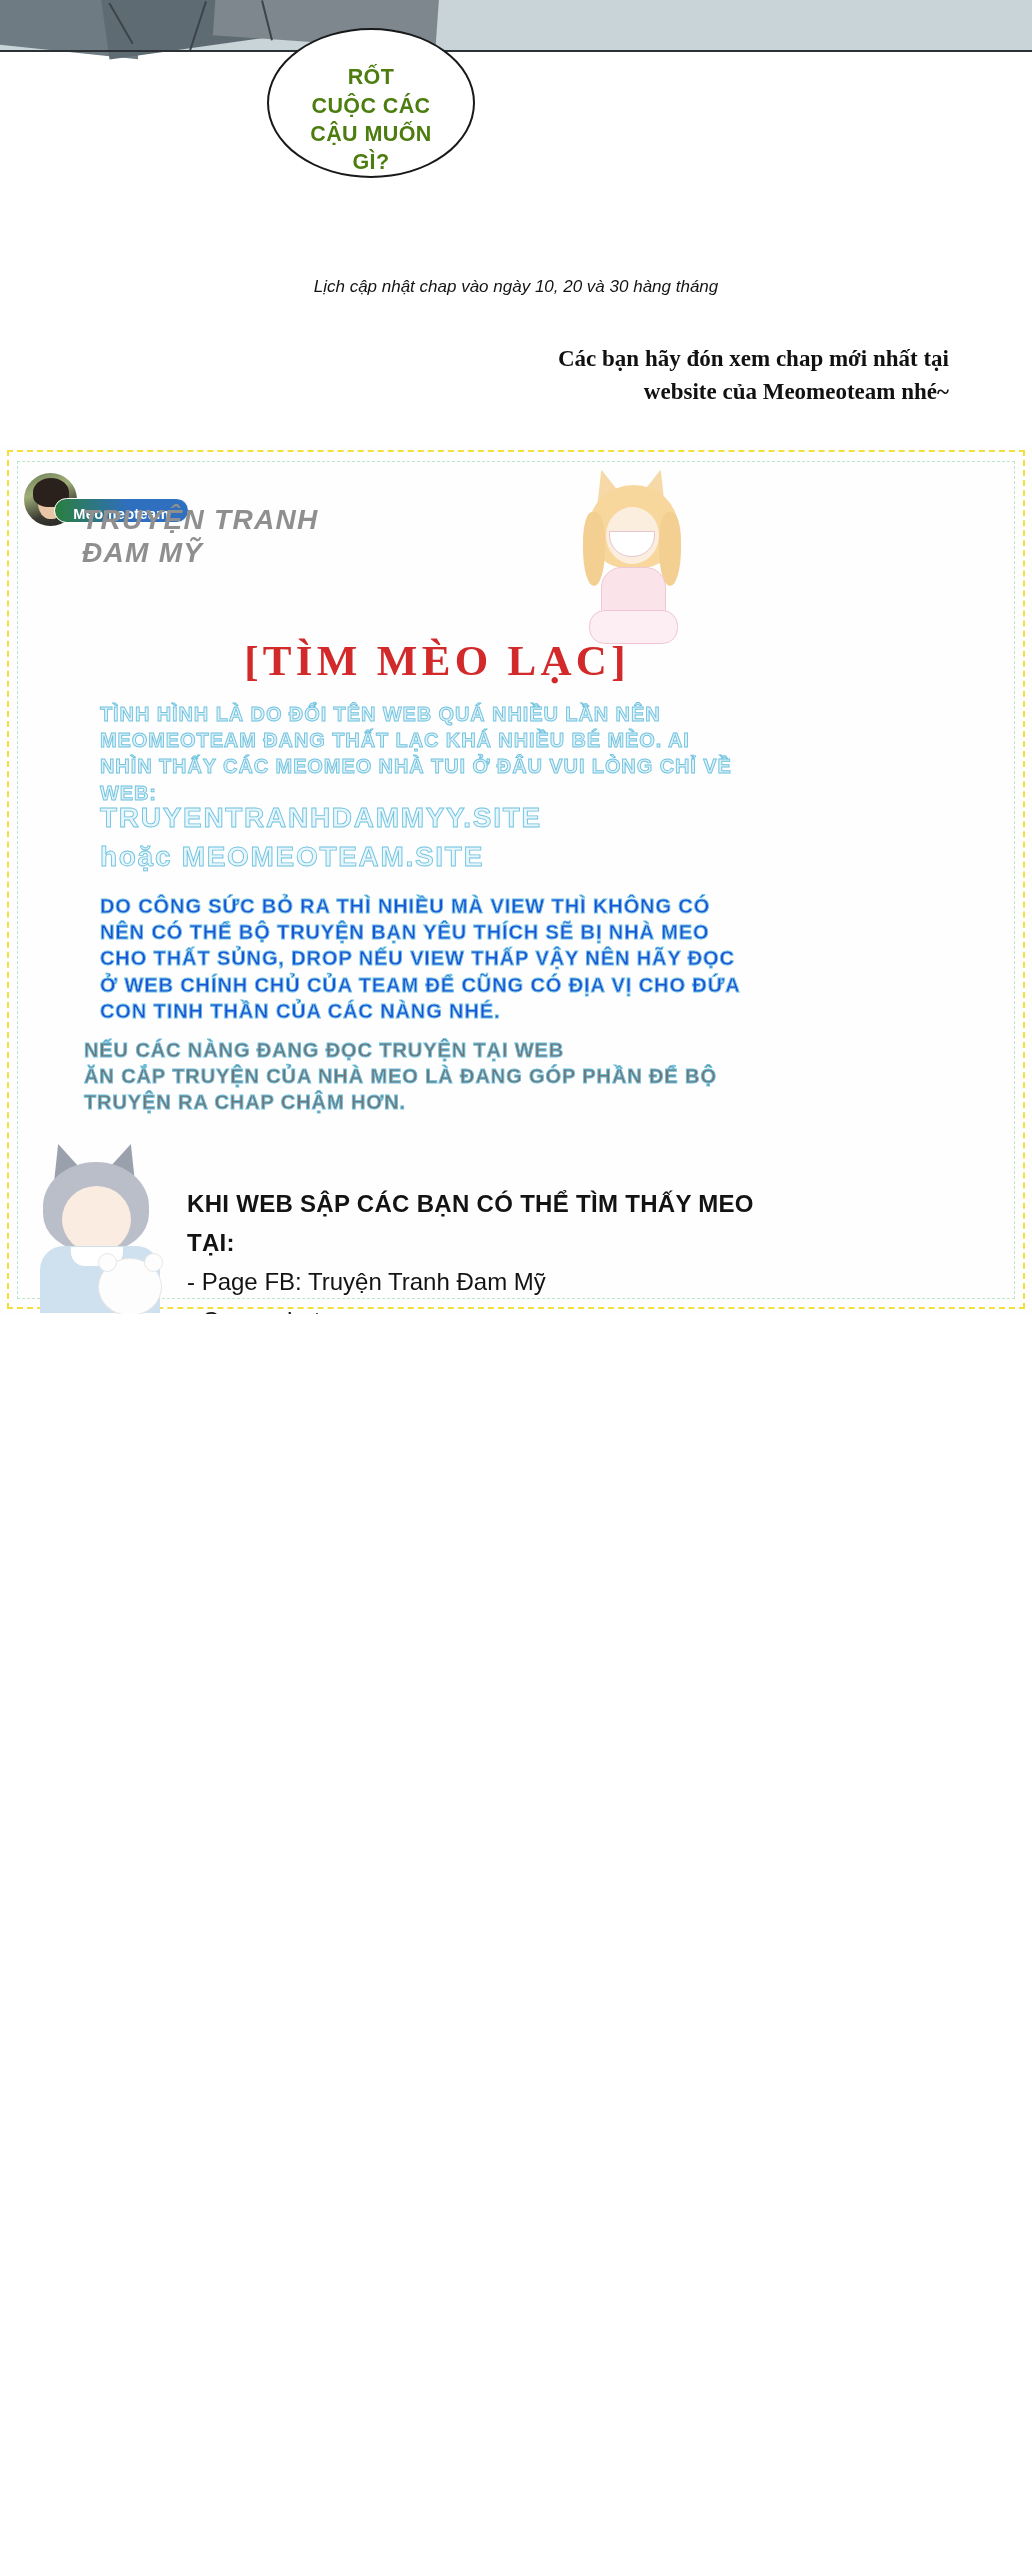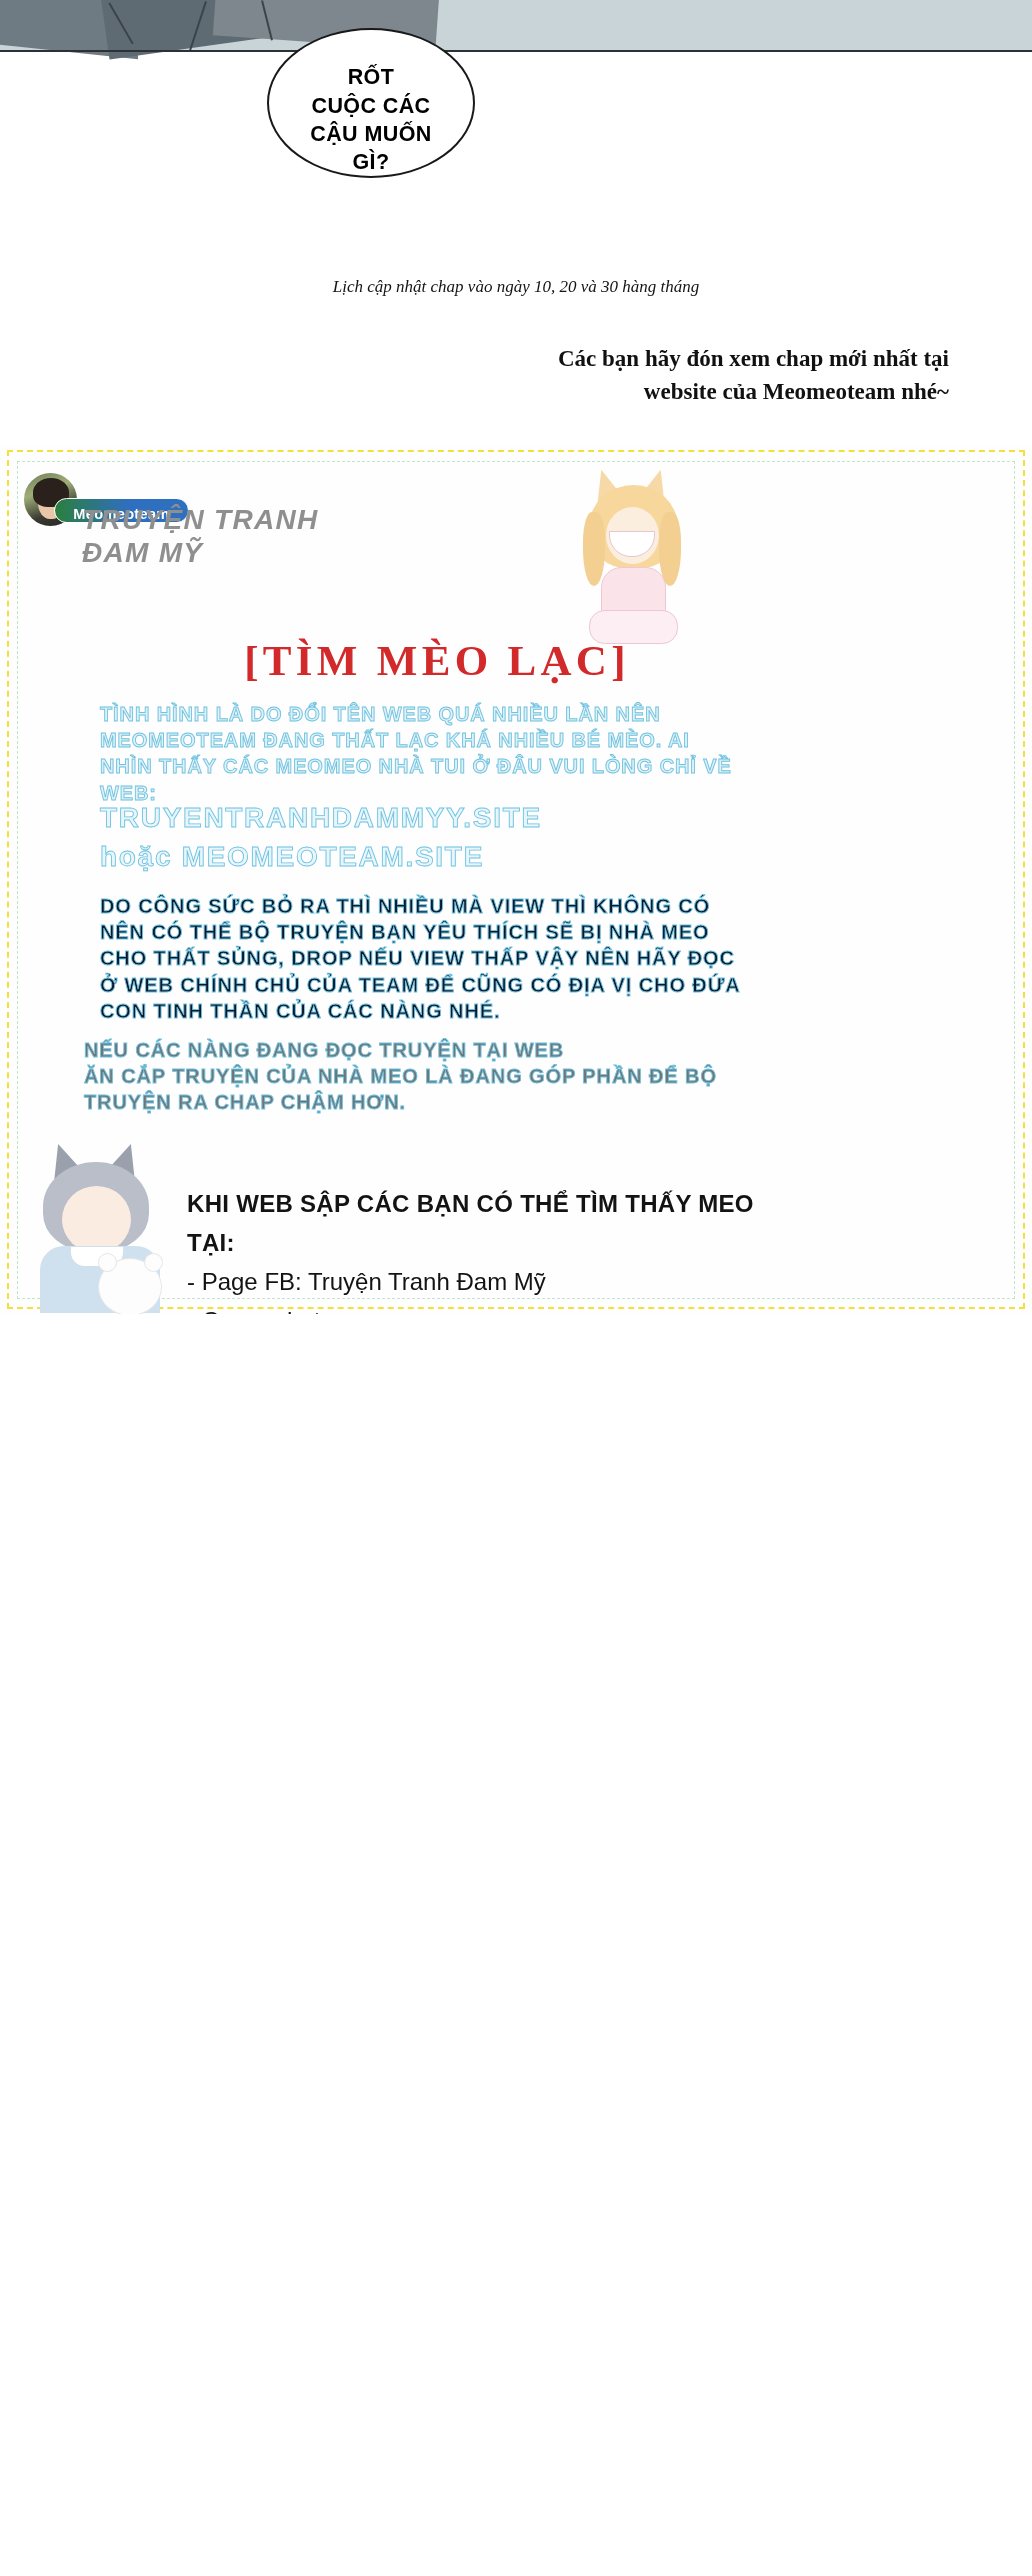--- a/index.html
+++ b/index.html
@@ -109,36 +109,36 @@
     box-sizing: border-box;
     display: flex;
     align-items: center;
     justify-content: center;
   }
   .speech-text {
     font-family: "Liberation Sans", sans-serif;
     font-weight: bold;
     font-size: 21.5px;
     line-height: 1.32;
-    color: #000000;
+    color: #4d7c0f;
     text-align: center;
     letter-spacing: 0.4px;
     white-space: pre-line;
     padding: 0 8.6px;
     margin-top: 35px;
   }
 
   
   .schedule-line {
     position: absolute;
     left: 0;
     top: 277px;
     width: 1032px;
     text-align: center;
-    font-family: Liberation Serif, serif;
+    font-family: Liberation Sans, sans-serif;
     font-style: italic;
     font-size: 17px;
     color: #141414;
   }
   .promo-line {
     position: absolute;
     left: 0;
     top: 342px;
     width: 949px;
     text-align: right;
@@ -363,21 +363,21 @@
   }
   .poster-body-2 {
     position: absolute;
     left: 100px;
     top: 448px;
     width: 824px;
     font-family: "Liberation Sans", sans-serif;
     font-weight: bold;
     font-size: 20px;
     line-height: 1.31;
-    color: #0f172a;
+    color: #1d4ed8;
     -webkit-text-stroke: 0.9px #6ec3e0;
     letter-spacing: 0.9px;
     white-space: pre-line;
   }
   .poster-body-3 {
     position: absolute;
     left: 84px;
     top: 592px;
     width: 841px;
     font-family: "Liberation Sans", sans-serif;

